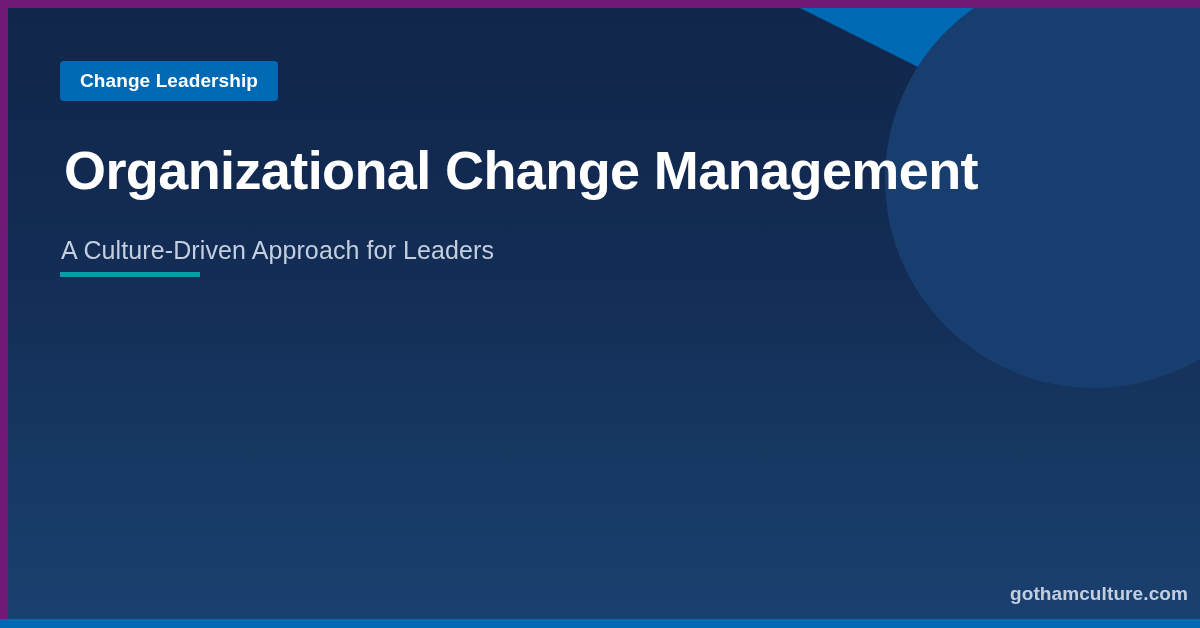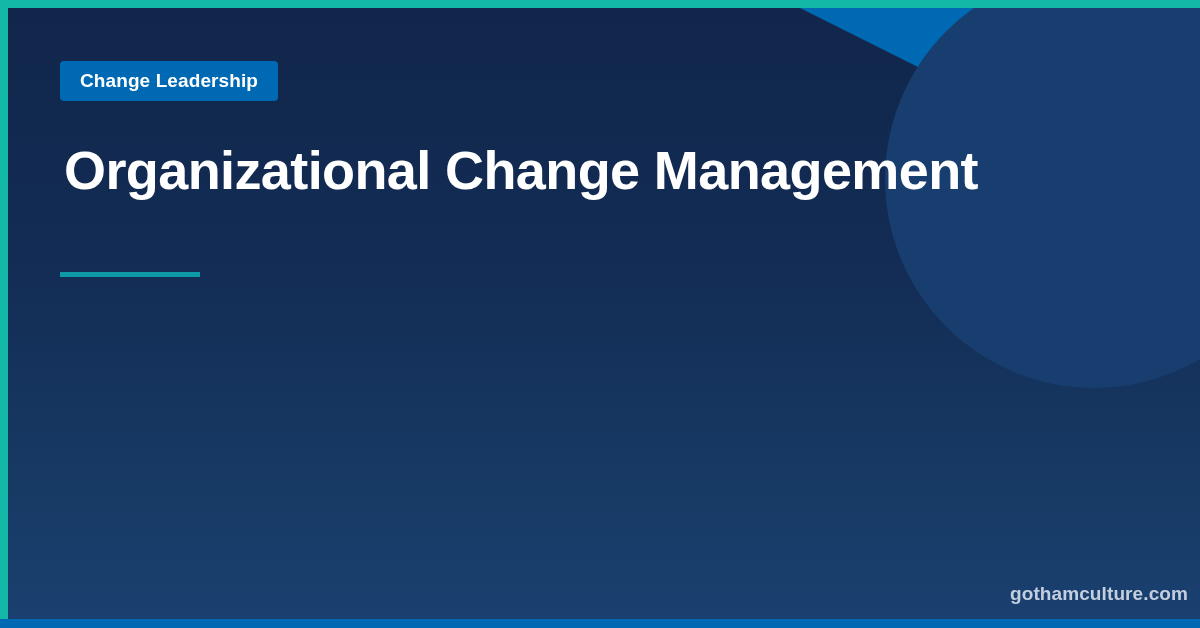--- a/index.html
+++ b/index.html
@@ -5,21 +5,21 @@
   html, body {
     margin: 0;
     padding: 0;
     background: #ffffff;
   }
   #banner {
     position: relative;
     width: 1200px;
     height: 628px;
     overflow: hidden;
-    background: #14b8a6;
+    background: #701a75;
     font-family: "Liberation Sans", sans-serif;
   }
   
   #canvas {
     position: absolute;
     left: 8px;
     top: 8px;
     width: 1192px;
     height: 611px;
     overflow: hidden;
@@ -128,20 +128,21 @@
 
     <div id="corner-wedge"></div>
     <div id="corner-circle"></div>
 
     <div id="content">
 
       <div id="badge">Change Leadership</div>
 
       <h1 id="title">Organizational Change Management</h1>
 
+      <p id="subtitle">A Culture-Driven Approach for Leaders</p>
 
       <div id="accent-bar"></div>
 
     </div>
 
     <div id="footer-domain">gothamculture.com</div>
 
   </div>
 
   <div id="bottom-bar"></div>

